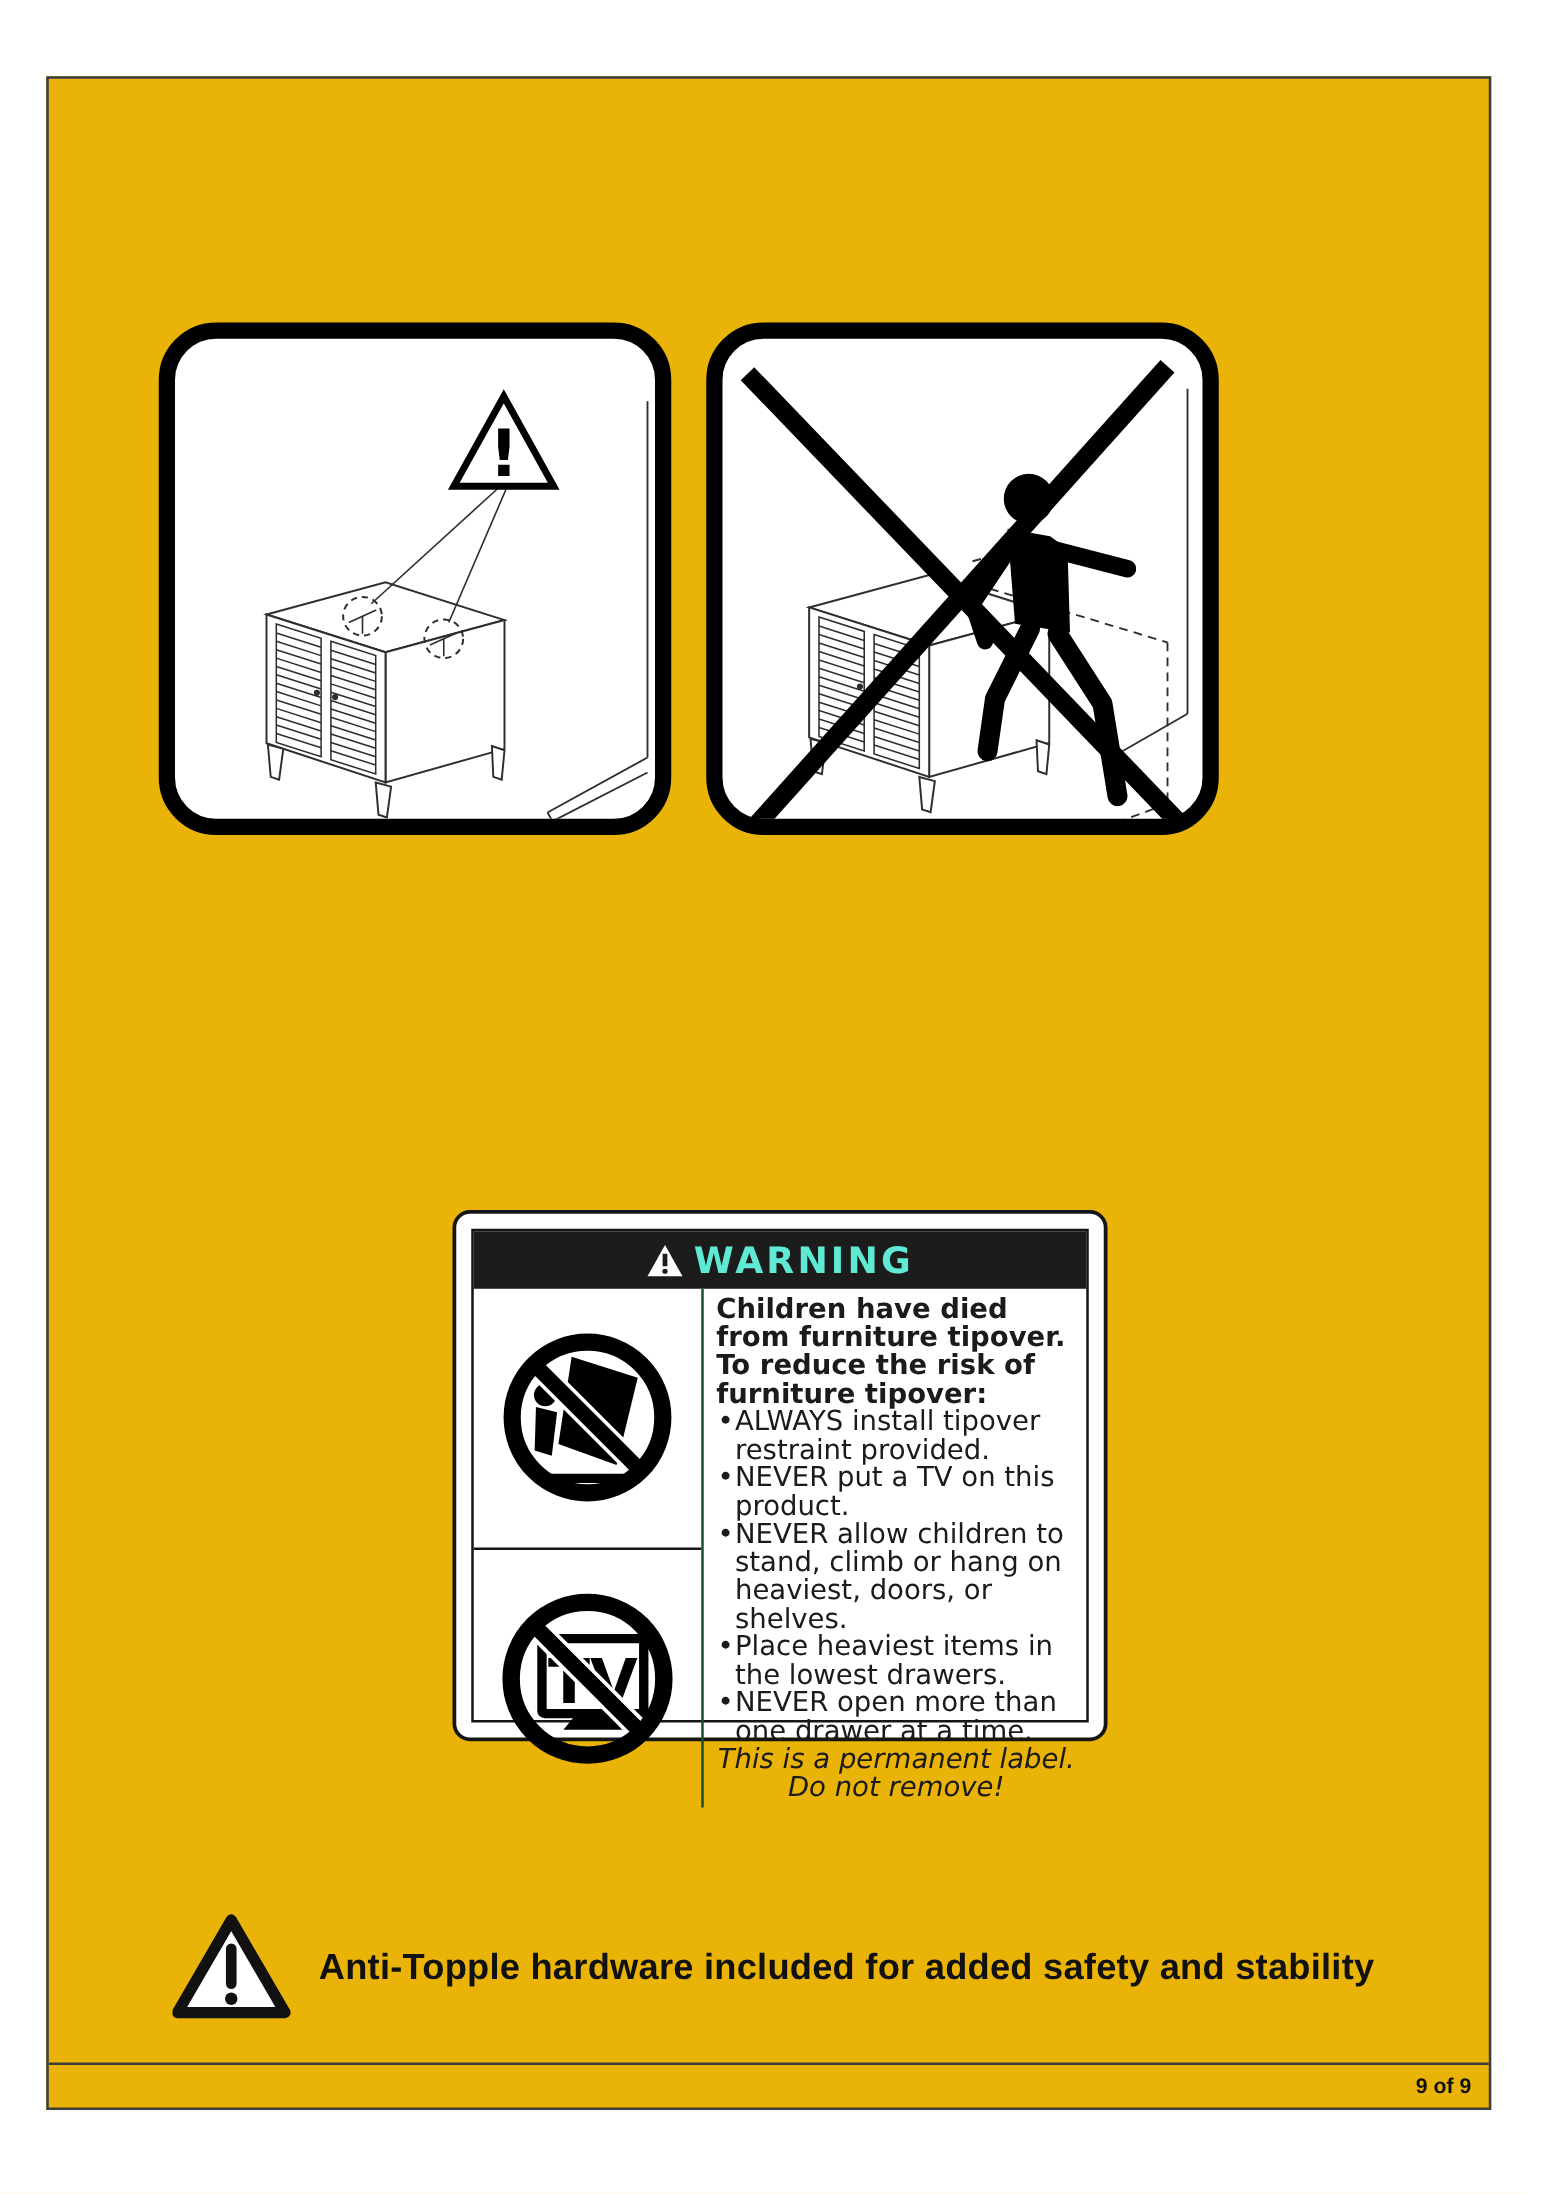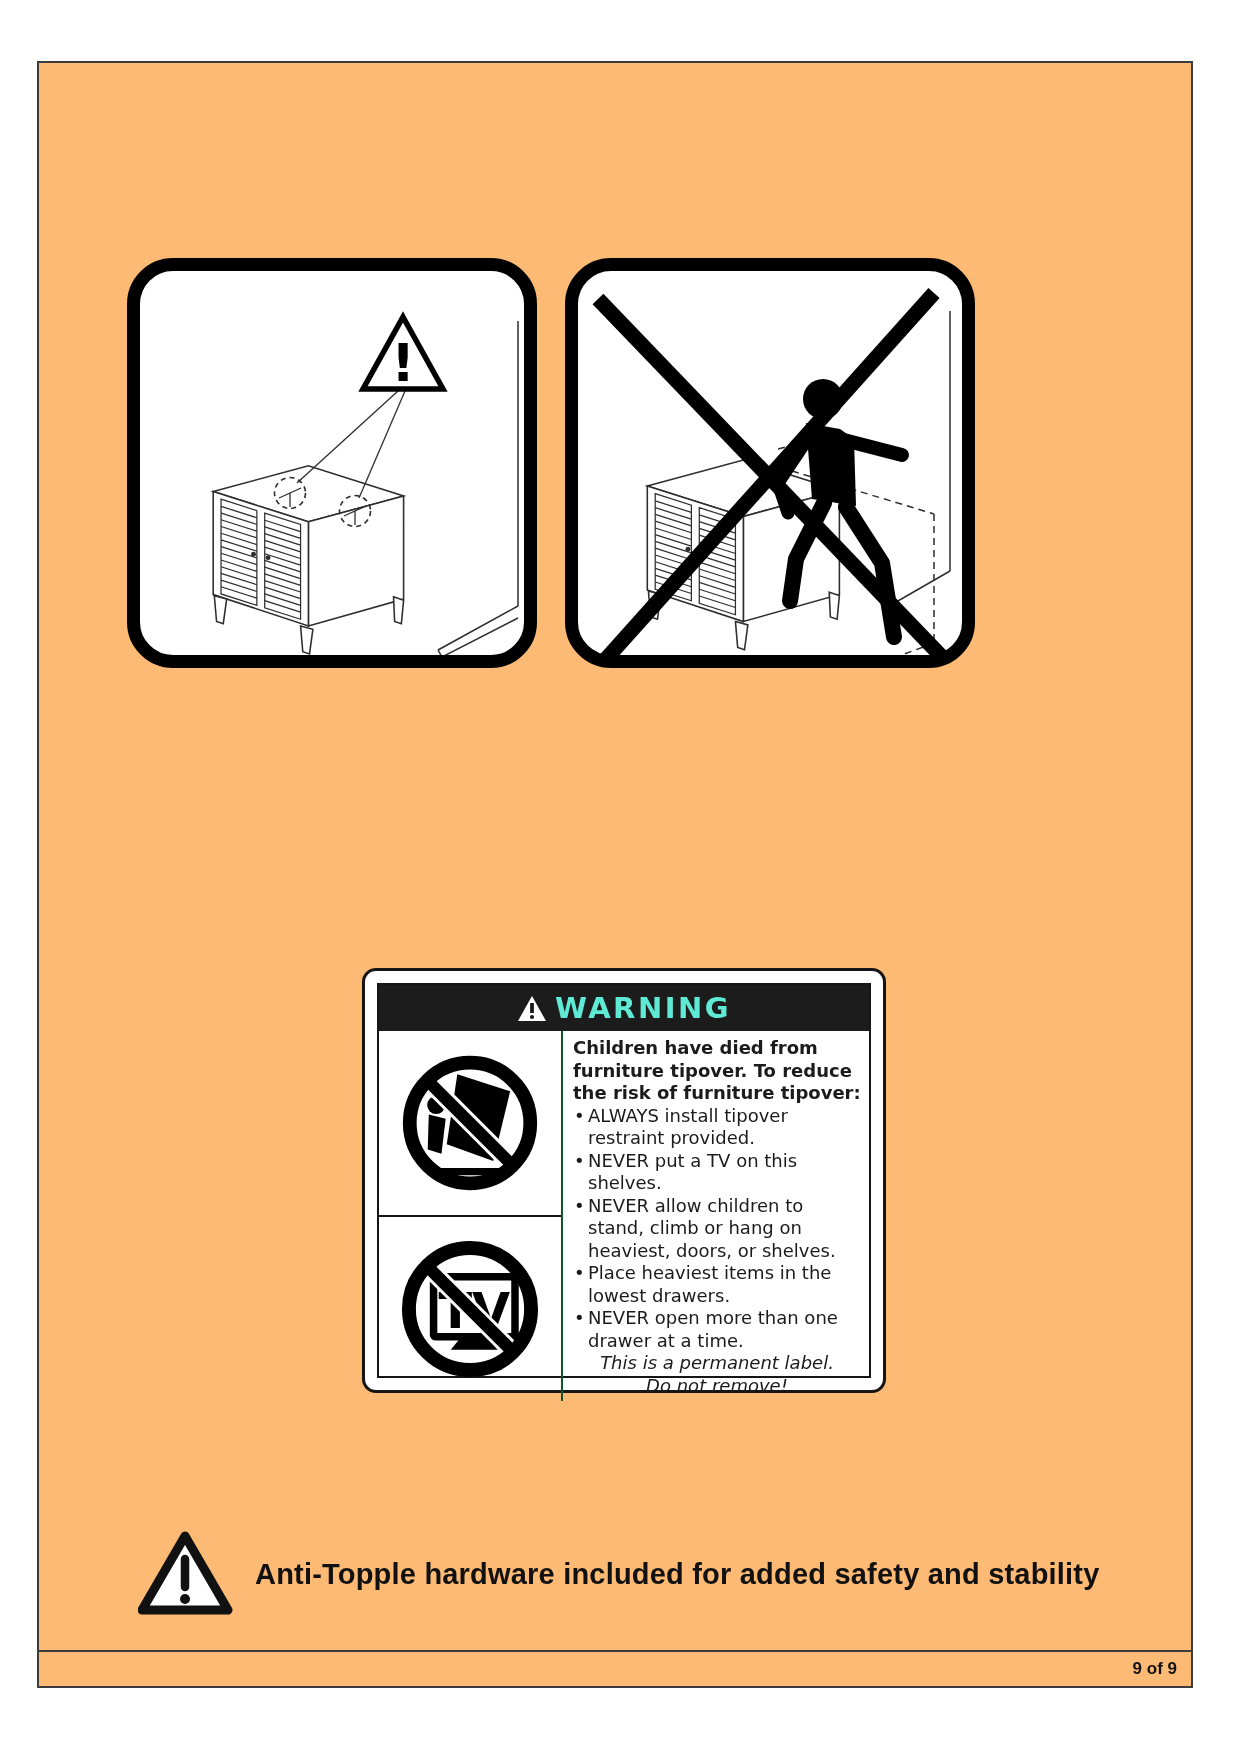--- a/index.html
+++ b/index.html
@@ -2,21 +2,21 @@
 <html><head>
 <meta charset="utf-8">
 <style>
   html,body{margin:0;padding:0;background:#fff;}
   body{
     width:1240px;height:1755px;position:relative;overflow:hidden;
     font-family:"Liberation Sans",sans-serif;color:#1a1a1a;
   }
   .page-border{
     position:absolute;left:37px;top:61px;width:1152px;height:1623px;
-    border:2px solid #3c3c3c;background:#fdba74;
+    border:2px solid #3c3c3c;background:#eab308;
   }
   .footer-strip{
     position:absolute;left:0;bottom:0;width:100%;height:36px;
     border-top:2px solid #3c3c3c;display:flex;align-items:center;justify-content:flex-end;
     box-sizing:border-box;padding-right:14px;
   }
   .footer-strip .pagenum{font-weight:bold;font-size:17px;color:#111;}
   
   .panel{
     position:absolute;width:384px;height:384px;border:13px solid #000;border-radius:46px;
@@ -44,21 +44,21 @@
   }
   .wlabel-icons{
     grid-column:1;grid-row:2;border-right:2px solid #14532d;display:flex;flex-direction:column;
   }
   .wlabel-cell{
     flex:1;display:flex;align-items:center;justify-content:center;
   }
   .wlabel-cell.first{border-bottom:2px solid #151515;}
   .wlabel-text{
     grid-column:2;grid-row:2;padding:6px 8px 4px 10px;
-    font-family:"DejaVu Sans",sans-serif;font-size:18px;line-height:22.5px;color:#1b1b1b;
+    font-family:"DejaVu Sans",sans-serif;font-size:22px;line-height:22.5px;color:#1b1b1b;
   }
   .wlabel-text .intro{font-weight:bold;margin:0 0 0 0;}
   .wlabel-text ul{list-style:none;margin:0;padding:0;}
   .wlabel-text li{position:relative;padding-left:15px;}
   .wlabel-text li::before{content:"\2022";position:absolute;left:1px;top:0;}
   .wlabel-text .permanent{font-style:italic;text-align:center;margin-top:0;}
   
   .anti-topple-row{position:absolute;left:138px;top:1528px;height:92px;display:flex;align-items:center;}
   .anti-topple-row .note{
     margin-left:22px;font-weight:bold;font-size:29px;color:#111;letter-spacing:0.2px;
@@ -219,21 +219,21 @@
           <line x1="30" y1="30" x2="110" y2="110" stroke="#000" stroke-width="11.5"></line>
           <circle cx="70" cy="70" r="57" fill="none" stroke="#000" stroke-width="13"></circle>
         </svg>
       </div>
     </div>
 
     <div class="wlabel-text">
       <p class="intro">Children have died from furniture tipover. To reduce the risk of furniture tipover:</p>
       <ul>
         <li>ALWAYS install tipover restraint provided.</li>
-        <li>NEVER put a TV on this shelves.</li>
+        <li>NEVER put a TV on this product.</li>
         <li>NEVER allow children to stand, climb or hang on heaviest, doors, or shelves.</li>
         <li>Place heaviest items in the lowest drawers.</li>
         <li>NEVER open more than one drawer at a time.</li>
       </ul>
       <div class="permanent">
         <div>This is a permanent label.</div>
         <div>Do not remove!</div>
       </div>
     </div>
   </div>

